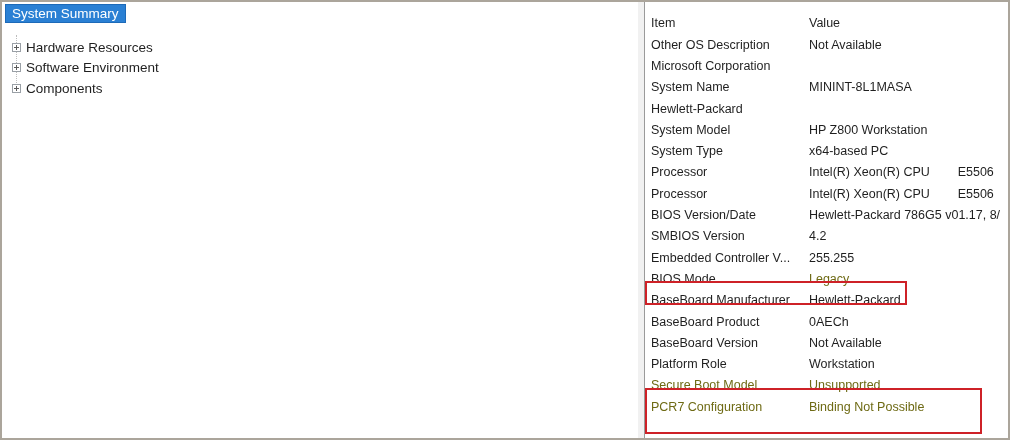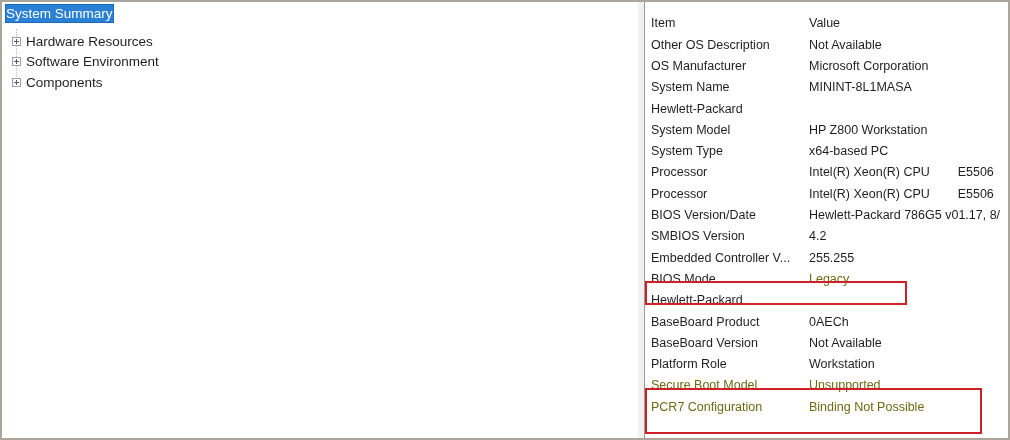--- a/index.html
+++ b/index.html
@@ -18,23 +18,23 @@
   }
   
   .left-pane{
     position:absolute;left:0;top:0;bottom:0;width:634px;
     background:#fff;border-right:2px solid var(--divider);
     padding:2px 0 0 2px;box-sizing:content-box;overflow:hidden;
   }
   .tree-selected{
     display:inline-block;font-size:13.5px;line-height:17px;
     color:#fff;background:var(--blue);border:1px solid #1d6ab8;
-    padding:0 0;margin-left:1px;cursor:default;
+    padding:0 6px;margin-left:1px;cursor:default;
   }
-  .tree-children{position:relative;margin-top:8px;}
+  .tree-children{position:relative;margin-top:14px;}
   .tree-guide{
     position:absolute;left:12px;top:-2px;height:56px;width:0;
     border-left:1px dotted #bdbdbd;
   }
   .tree-item{
     position:relative;height:20.5px;display:flex;align-items:center;
     padding-left:8px;cursor:default;
   }
   .expander{
     position:relative;width:9px;height:9px;box-sizing:border-box;
@@ -108,21 +108,20 @@
     <div class="row header" data-interactable="false">
       <div class="cell item" data-interactable="false">Item</div>
       <div class="cell value" data-interactable="false">Value</div>
     </div>
     <div id="rows" data-interactable="false">
         <div class="row" data-interactable="true">
     <div class="cell item" data-interactable="false">Other OS Description</div>
     <div class="cell value" data-interactable="false">Not Available</div>
   </div>
         <div class="row" data-interactable="true">
-    <div class="cell item" data-interactable="false">OS Manufacturer</div>
     <div class="cell value" data-interactable="false">Microsoft Corporation</div>
   </div>
         <div class="row" data-interactable="true">
     <div class="cell item" data-interactable="false">System Name</div>
     <div class="cell value" data-interactable="false">MININT-8L1MASA</div>
   </div>
         <div class="row" data-interactable="true">
     <div class="cell value" data-interactable="false">Hewlett-Packard</div>
   </div>
         <div class="row" data-interactable="true">
@@ -151,20 +150,21 @@
   </div>
         <div class="row" data-interactable="true">
     <div class="cell item" data-interactable="false">Embedded Controller V...</div>
     <div class="cell value" data-interactable="false">255.255</div>
   </div>
         <div class="row mark-value" data-interactable="true">
     <div class="cell item" data-interactable="false">BIOS Mode</div>
     <div class="cell value" data-interactable="false">Legacy</div>
   </div>
         <div class="row" data-interactable="true">
+    <div class="cell item" data-interactable="false">BaseBoard Manufacturer</div>
     <div class="cell value" data-interactable="false">Hewlett-Packard</div>
   </div>
         <div class="row" data-interactable="true">
     <div class="cell item" data-interactable="false">BaseBoard Product</div>
     <div class="cell value" data-interactable="false">0AECh</div>
   </div>
         <div class="row" data-interactable="true">
     <div class="cell item" data-interactable="false">BaseBoard Version</div>
     <div class="cell value" data-interactable="false">Not Available</div>
   </div>

